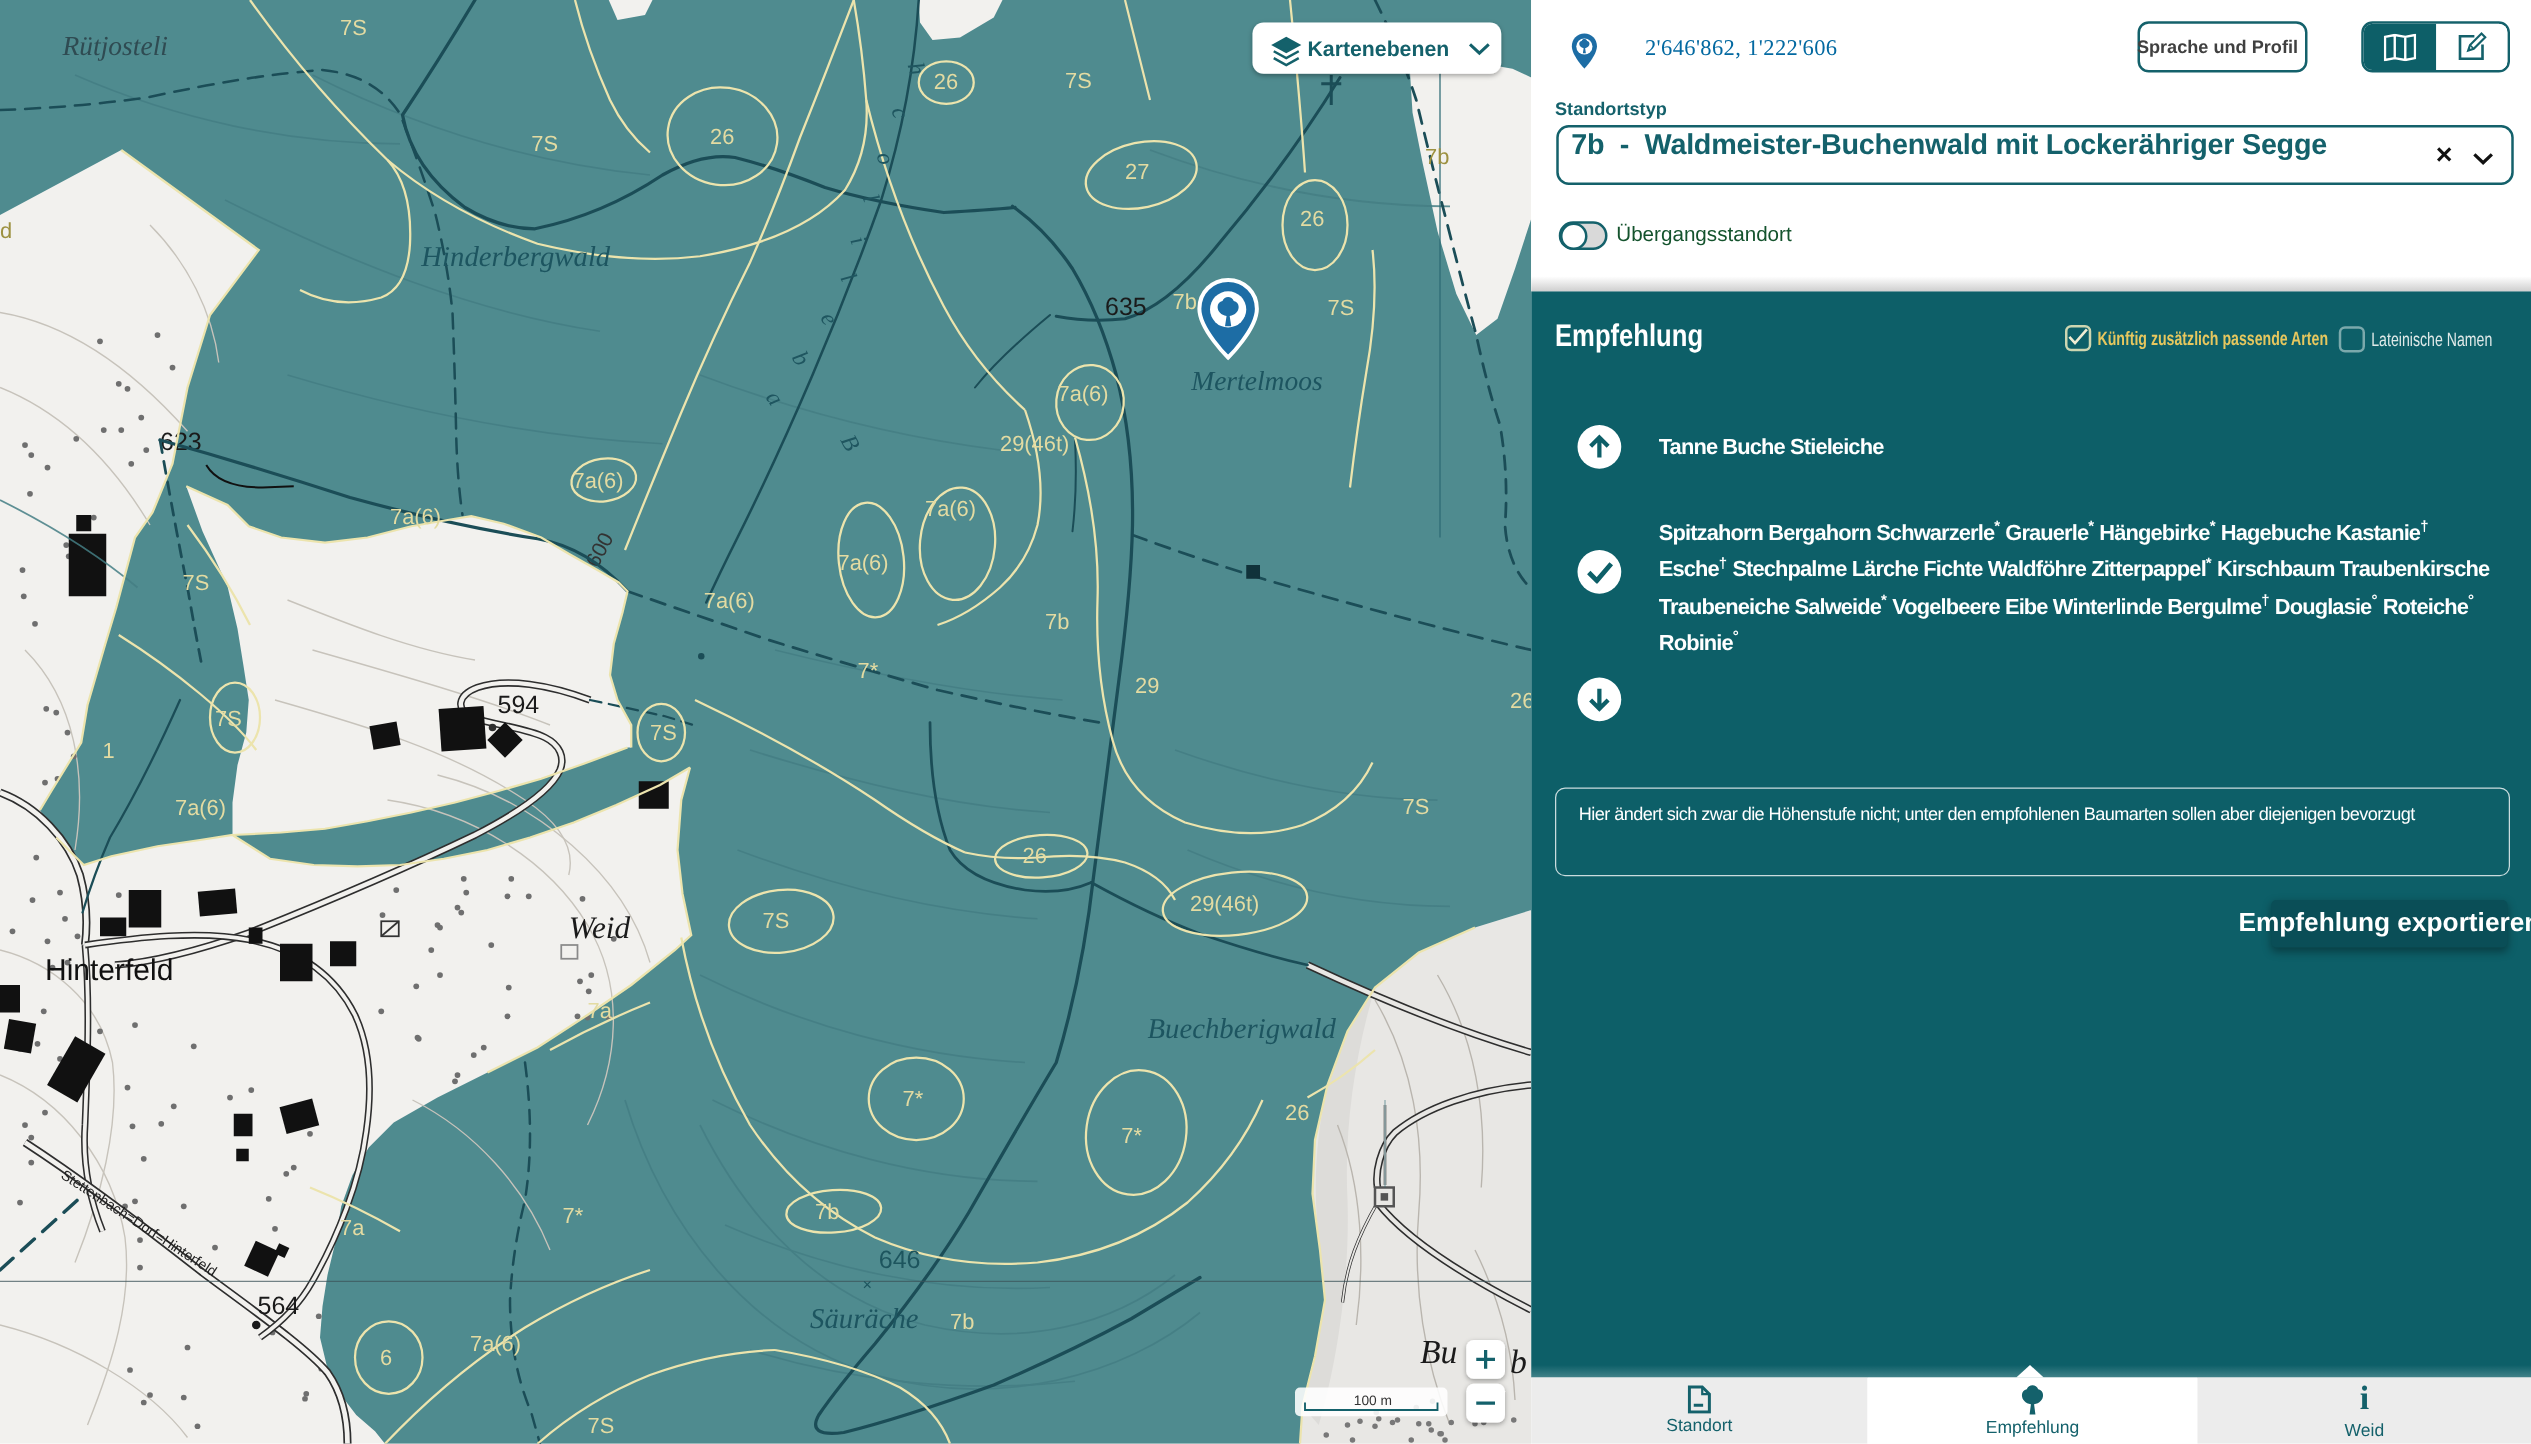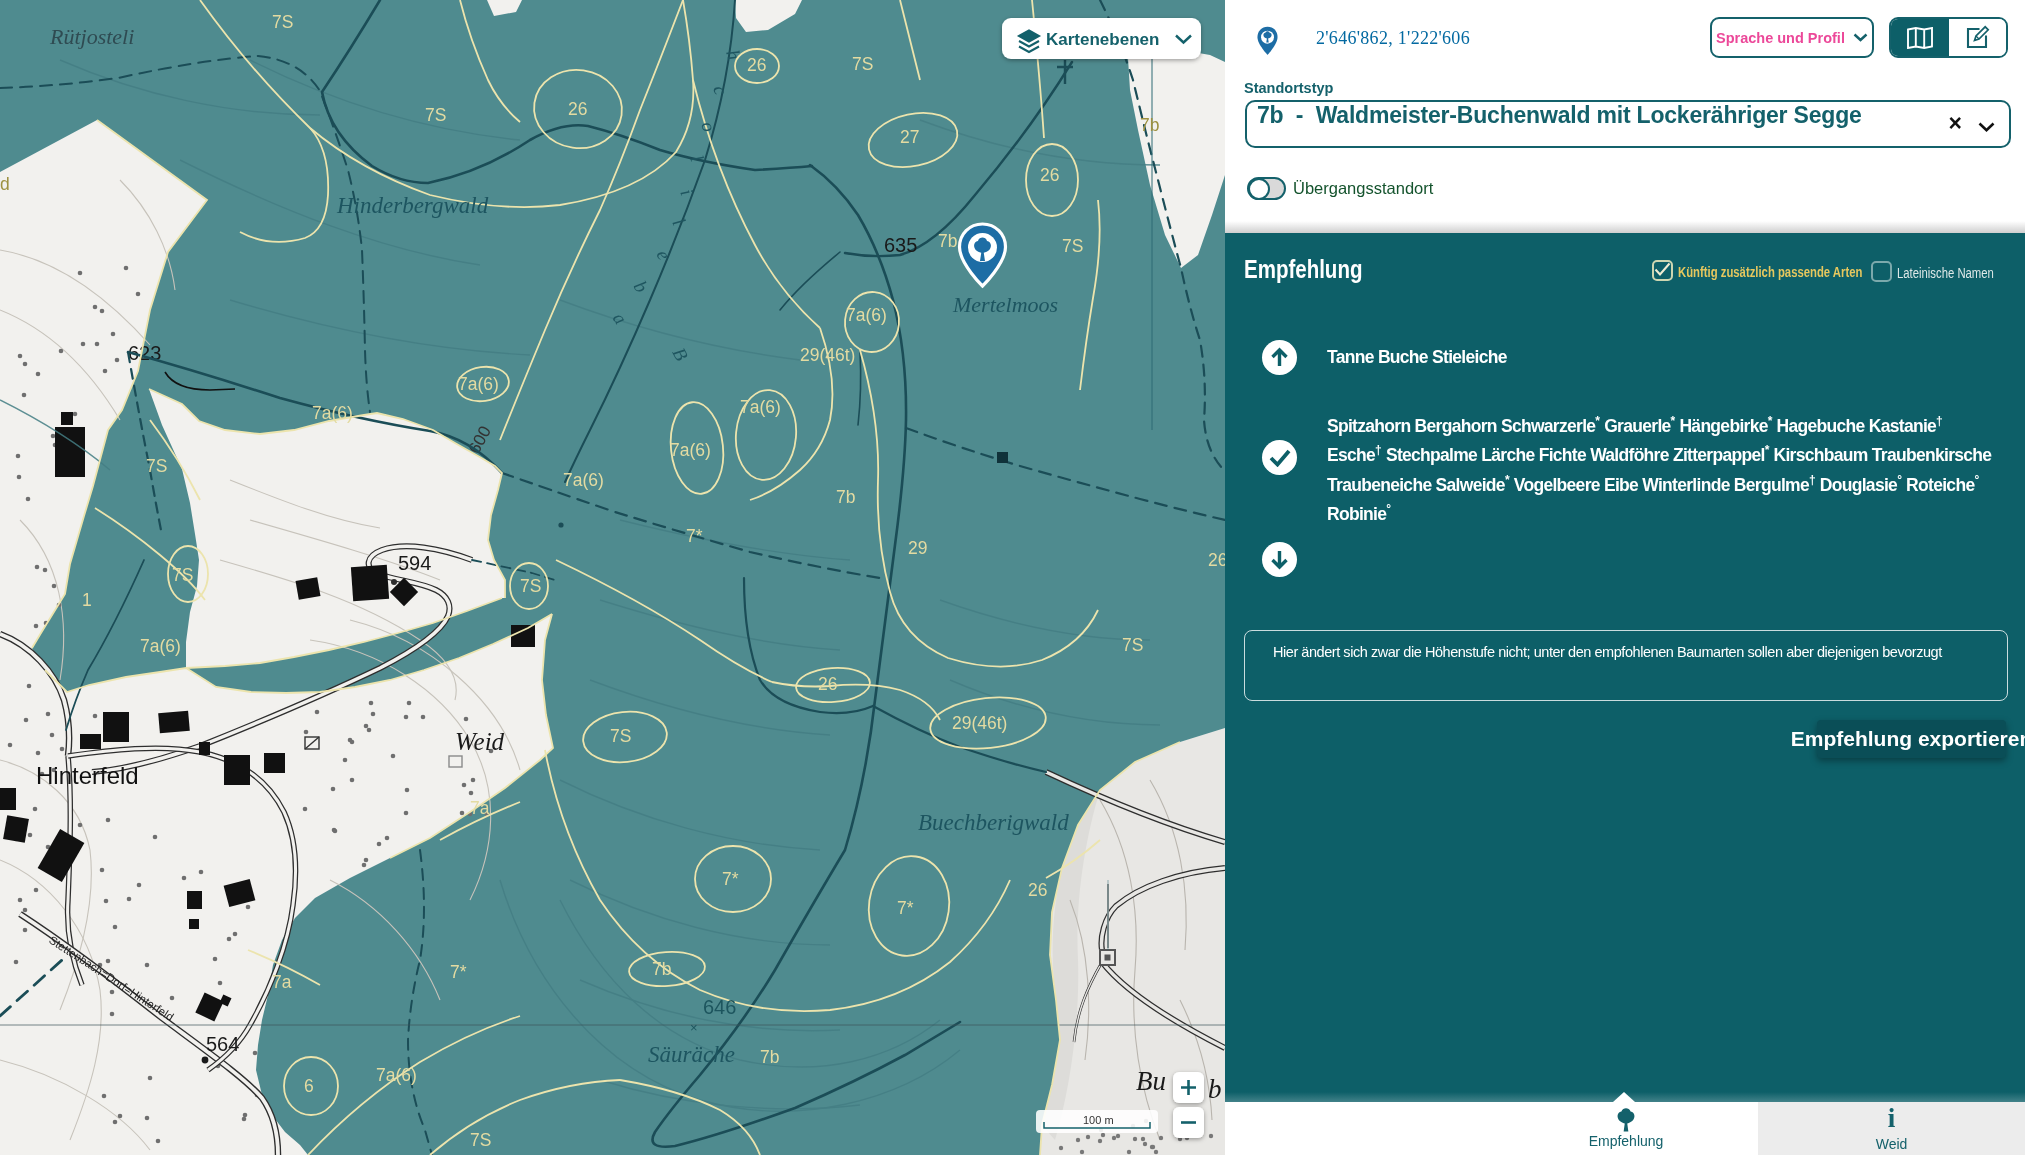--- a/index.html
+++ b/index.html
@@ -1,39 +1,39 @@
 <!DOCTYPE html>
 <html><head><meta charset="utf-8"><title>Tree App</title>
 <style>
 *{margin:0;padding:0;box-sizing:border-box}
 html,body{width:2025px;height:1155px;overflow:hidden;font-family:"Liberation Sans",sans-serif;background:#fff}
 #stage{position:relative;width:2025px;height:1155px}
 #panel{position:absolute;left:1225px;top:0;width:800px;height:1155px;background:#fff}
 #ppin{position:absolute;left:32px;top:26px}
 #coords{position:absolute;left:91px;top:28px;font-family:"Liberation Serif",serif;font-size:18px;color:#0369a1;letter-spacing:0.3px}
-#sprache{position:absolute;left:485px;top:17px;width:164px;height:41px;border:2.5px solid #14616b;border-radius:9px;color:#ec4899;font-size:14.5px;font-weight:bold;display:flex;align-items:center;justify-content:center;white-space:nowrap}
+#sprache{position:absolute;left:485px;top:17px;width:136px;height:41px;border:2.5px solid #14616b;border-radius:9px;color:#404040;font-size:14.5px;font-weight:bold;display:flex;align-items:center;justify-content:center;white-space:nowrap}
 #btngrp{position:absolute;left:664px;top:17px;width:119px;height:41px;border:2.5px solid #14616b;border-radius:9px;overflow:hidden;display:flex}
 .cell{width:50%;height:100%;display:flex;align-items:center;justify-content:center}
 .cell-a{background:#0d5f68}
 .cell-b{background:#fff}
 #slabel{position:absolute;left:19px;top:80px;font-size:14.5px;font-weight:bold;color:#14616b}
 #sdrop{position:absolute;left:20px;top:100px;width:766px;height:48px;border:2.5px solid #14616b;border-radius:10px;display:flex;align-items:flex-start;padding-left:10px;font-size:23px;font-weight:bold;color:#14616b;letter-spacing:-0.2px;white-space:nowrap}
 #sdx{position:absolute;right:47px;top:8px;font-size:23px;color:#111;font-weight:bold;letter-spacing:0}
 #toggle{position:absolute;left:22px;top:177px;width:39px;height:23px;border:2px solid #14616b;border-radius:12px;background:#d9d9d9}
 #knob{position:absolute;left:-1px;top:-1.5px;width:22px;height:22px;border-radius:50%;background:#fff;border:2px solid #14616b}
 #tlabel{position:absolute;left:68px;top:179px;font-size:16.5px;color:#14532d}
 #tealpanel{position:absolute;left:0;top:233px;width:800px;height:869px;background:#0d5f68;color:#fff}
 #tealpanel:before{content:"";position:absolute;left:0;top:-17px;width:100%;height:17px;background:linear-gradient(#fff 30%,#cfcfcf)}
 #emph{position:absolute;left:19px;top:22px;font-size:25px;font-weight:bold;transform:scaleX(0.82);transform-origin:left center}
 .cb{position:absolute;width:21px;height:21px;border:2px solid;border-radius:5px;display:flex;align-items:center;justify-content:center}
 .cblab{position:absolute;font-size:15.5px;white-space:nowrap;transform:scaleX(0.73);transform-origin:left center}
 .circ{position:absolute;left:37px;width:35px;height:35px;border-radius:50%;background:#fff;display:flex;align-items:center;justify-content:center}
 .sp{position:absolute;left:102px;font-size:17.5px;font-weight:bold;white-space:nowrap;letter-spacing:-0.7px}
 .sp sup{font-size:12px;letter-spacing:0}
-#infobox{position:absolute;left:19px;top:397px;width:764px;height:71px;border:1.5px solid rgba(255,255,255,0.78);border-radius:8px;padding:11px 0 0 28px;font-size:14.5px;letter-spacing:-0.45px}
+#infobox{position:absolute;left:19px;top:397px;width:764px;height:71px;border:1.5px solid rgba(255,255,255,0.78);border-radius:8px;padding:11px 0 0 18px;font-size:14.5px;letter-spacing:-0.45px}
 #infobox div{white-space:nowrap;line-height:21.5px}
 #export{position:absolute;left:592px;top:487px;width:189px;height:38px;background:#0a4e57;border-radius:4px;box-shadow:0 3px 7px rgba(0,0,0,0.35);font-size:21px;font-weight:bold;display:flex;align-items:center;justify-content:center;white-space:nowrap}
 #tealpanel:after{content:"";position:absolute;left:0;bottom:0;width:100%;height:10px;background:linear-gradient(rgba(255,255,255,0),rgba(255,255,255,0.22))}
 #nav{position:absolute;left:0;top:1102px;width:800px;height:53px}
 .tab{position:absolute;top:0;height:53px;display:flex;flex-direction:column;align-items:center;justify-content:flex-start;padding-top:6px;color:#14616b}
 .tab svg{display:block}
 .tab span{font-size:14px;margin-top:1px}
 #notch{position:absolute;left:388px;top:-10px;width:0;height:0;border-left:11px solid transparent;border-right:11px solid transparent;border-bottom:10px solid #fff}
 </style></head>
 <body>
@@ -527,20 +527,28 @@
           <svg width="21" height="21" viewBox="0 0 21 21">
             <path d="M10.5,2 V18 M3.5,11 L10.5,18 L17.5,11" stroke="#0d5f68" stroke-width="3.4" fill="none"></path>
           </svg>
         </div>
     <div id="infobox">
           <div>Hier ändert sich zwar die Höhenstufe nicht; unter den empfohlenen Baumarten sollen aber diejenigen bevorzugt</div>
         </div>
     <div id="export">Empfehlung exportieren</div>
   </div>
   <div id="nav">
+    <div class="tab" style="left:0;width:269px;background:#ececec">
+      <svg width="19" height="23" viewBox="0 0 19 23">
+            <path d="M1.5,1.5 H11.8 L17.5,7.2 V21.5 H1.5 Z" fill="none" stroke="#14616b" stroke-width="2.4"></path>
+            <path d="M11.8,1.5 V7.2 H17.5" fill="none" stroke="#14616b" stroke-width="1.8"></path>
+            <path d="M5,16.2 H12.5" stroke="#14616b" stroke-width="2.4"></path>
+          </svg>
+      <span>Standort</span>
+    </div>
     <div class="tab" style="left:269px;width:264px;background:#fff">
       <svg width="26" height="24" viewBox="0 0 26 24">
             <g transform="translate(13,23.5)">
               <path fill="#14616b" d="M-2.6,0 L2.6,0 L1.4,-9 C6.3,-9.9 9.4,-13.2 9.4,-17.1 C9.4,-19.7 7.7,-21.9 5.1,-22.3 C4.2,-24.7 2.1,-25.9 0,-25.9 C-2.1,-25.9 -4.2,-24.7 -5.1,-22.3 C-7.7,-21.9 -9.4,-19.7 -9.4,-17.1 C-9.4,-13.2 -6.3,-9.9 -1.4,-9 Z" transform="scale(0.9)"></path>
             </g>
           </svg>
       <span>Empfehlung</span>
     </div>
     <div class="tab" style="left:533px;width:267px;background:#ececec">
       <span style="position:relative;top:-4px;font-family:'Liberation Serif';font-weight:bold;font-size:27px;line-height:26px">i</span>

